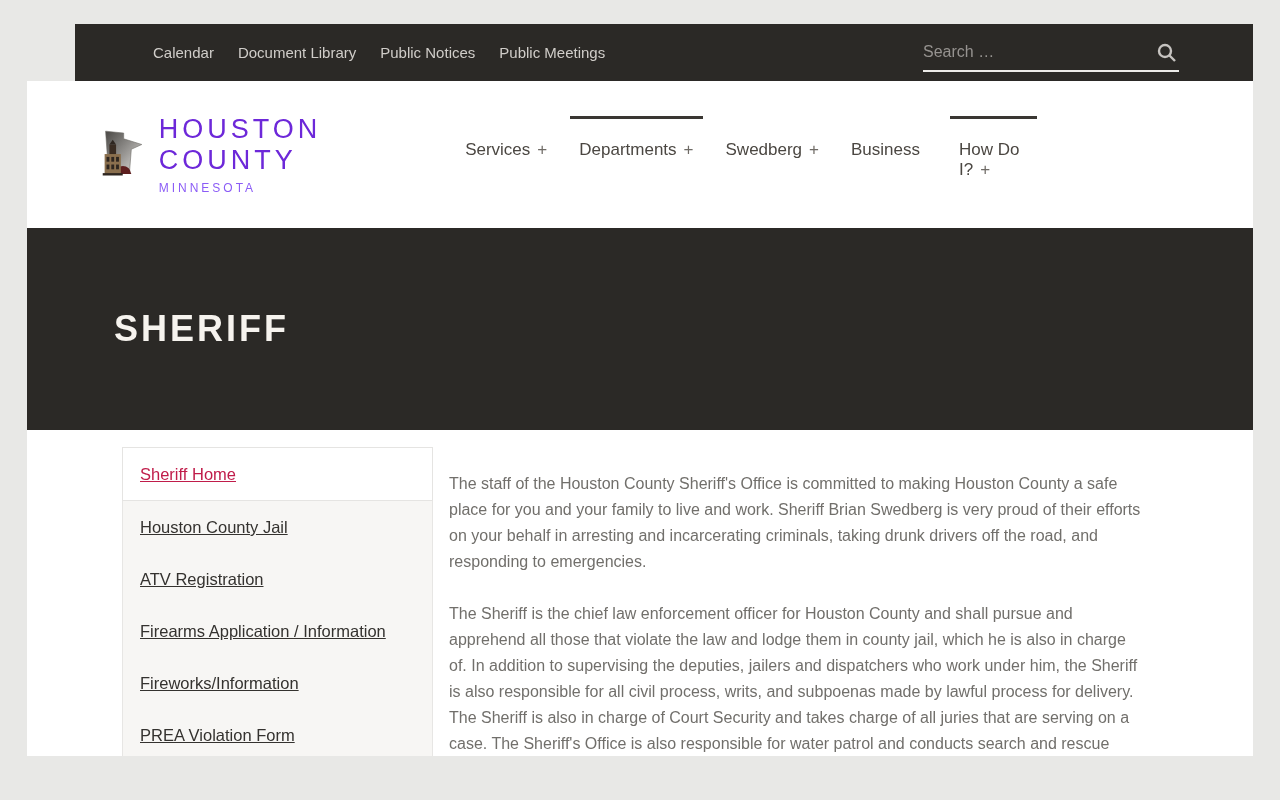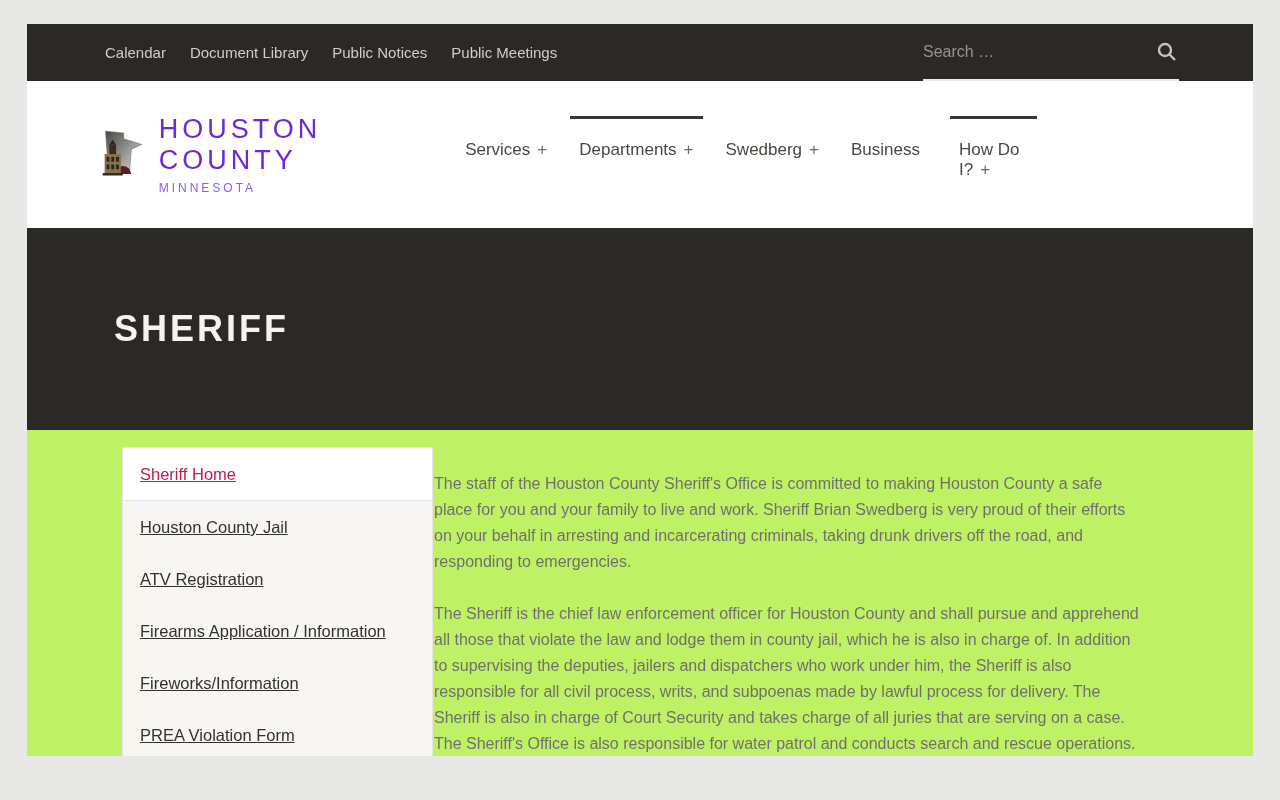--- a/index.html
+++ b/index.html
@@ -11,36 +11,37 @@
   }
   a { text-decoration:none; cursor:pointer; }
 
   .site { width:1226px; margin:24px auto 0; }
 
   
   .topbar {
     background:#2b2926;
     height:57px;
     display:flex;
-    align-items:flex-end;
+    align-items:center;
     justify-content:space-between;
     padding:0 74px 0 78px;
+    margin-left:48px;
   }
   .topbar-nav { display:flex; gap:24px; }
   .topbar-nav a {
     color:#d0cdc9;
     font-size:15px;
     line-height:57px;
   }
   .search {
     display:flex;
     align-items:center;
     width:256px;
     border-bottom:2px solid #ecebe8;
-    padding-bottom:17px;
+    padding-bottom:7px;
     margin-top:8px;
   }
   .search input {
     flex:1;
     background:transparent;
     border:none;
     outline:none;
     color:#d0cdc9;
     font-size:16px;
     font-family:"Liberation Sans", sans-serif;
@@ -103,25 +104,25 @@
   }
   .hero h1 {
     color:#f6f3ee;
     font-size:36px;
     font-weight:bold;
     letter-spacing:3px;
   }
 
   
   .content {
-    background:#bef264;
+    background:#ffffff;
     height:326px;
     overflow:hidden;
     display:flex;
-    gap:1px;
+    gap:16px;
     padding:17px 112px 0 95px;
   }
   .sidebar {
     width:311px;
     flex:0 0 311px;
     background:#f7f6f4;
     border:1px solid #e7e6e4;
     align-self:flex-start;
   }
   .sidebar ul { list-style:none; }

